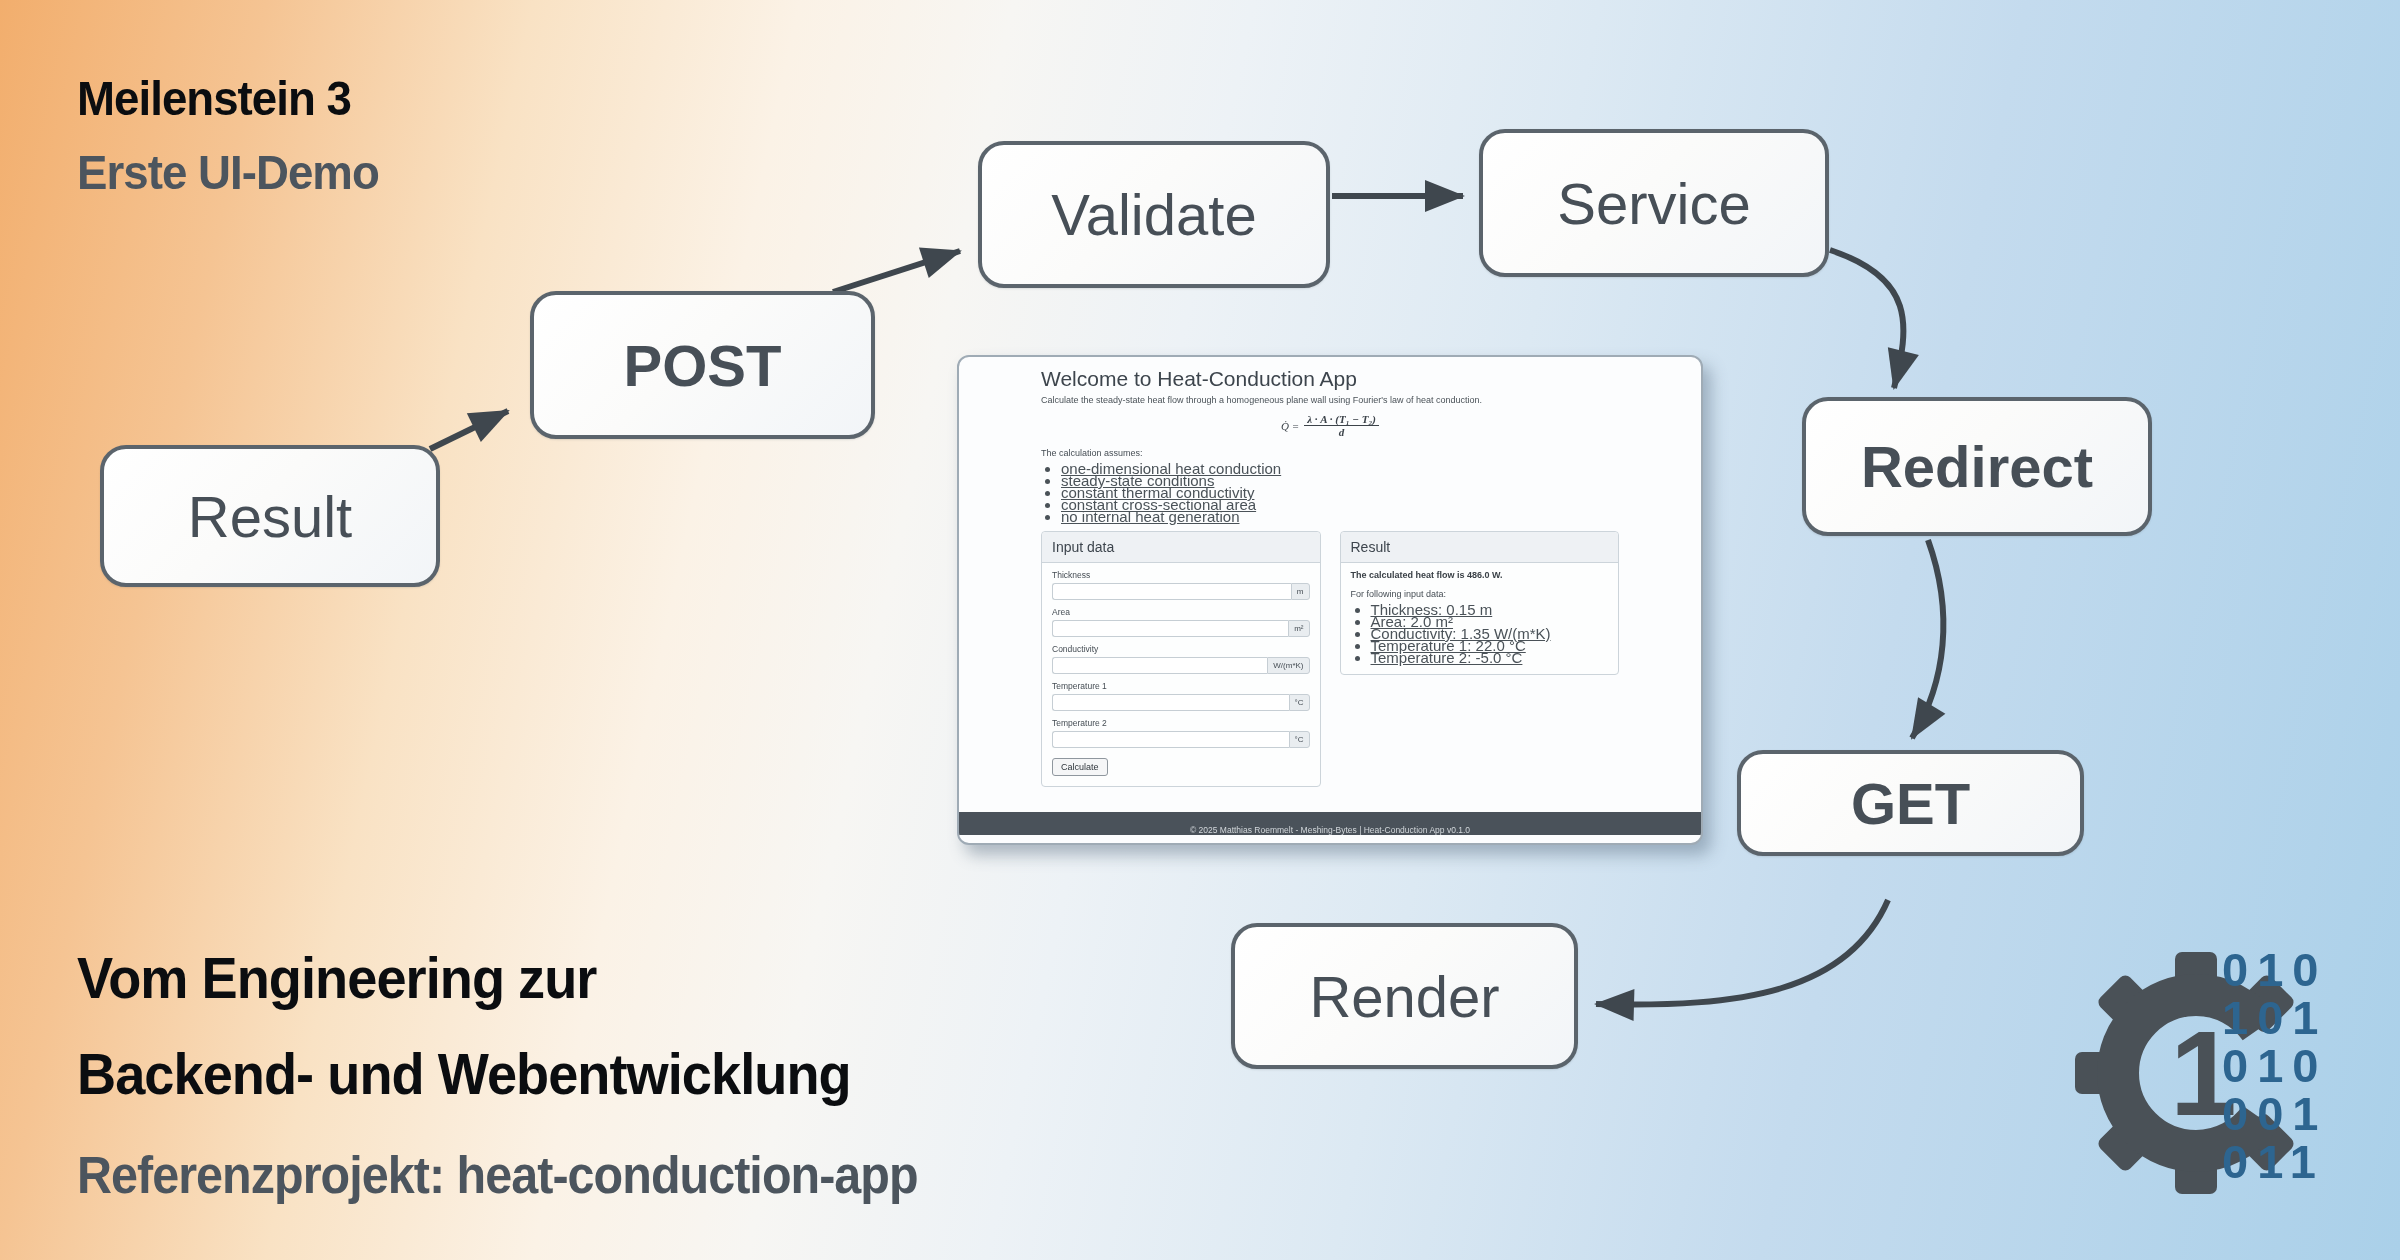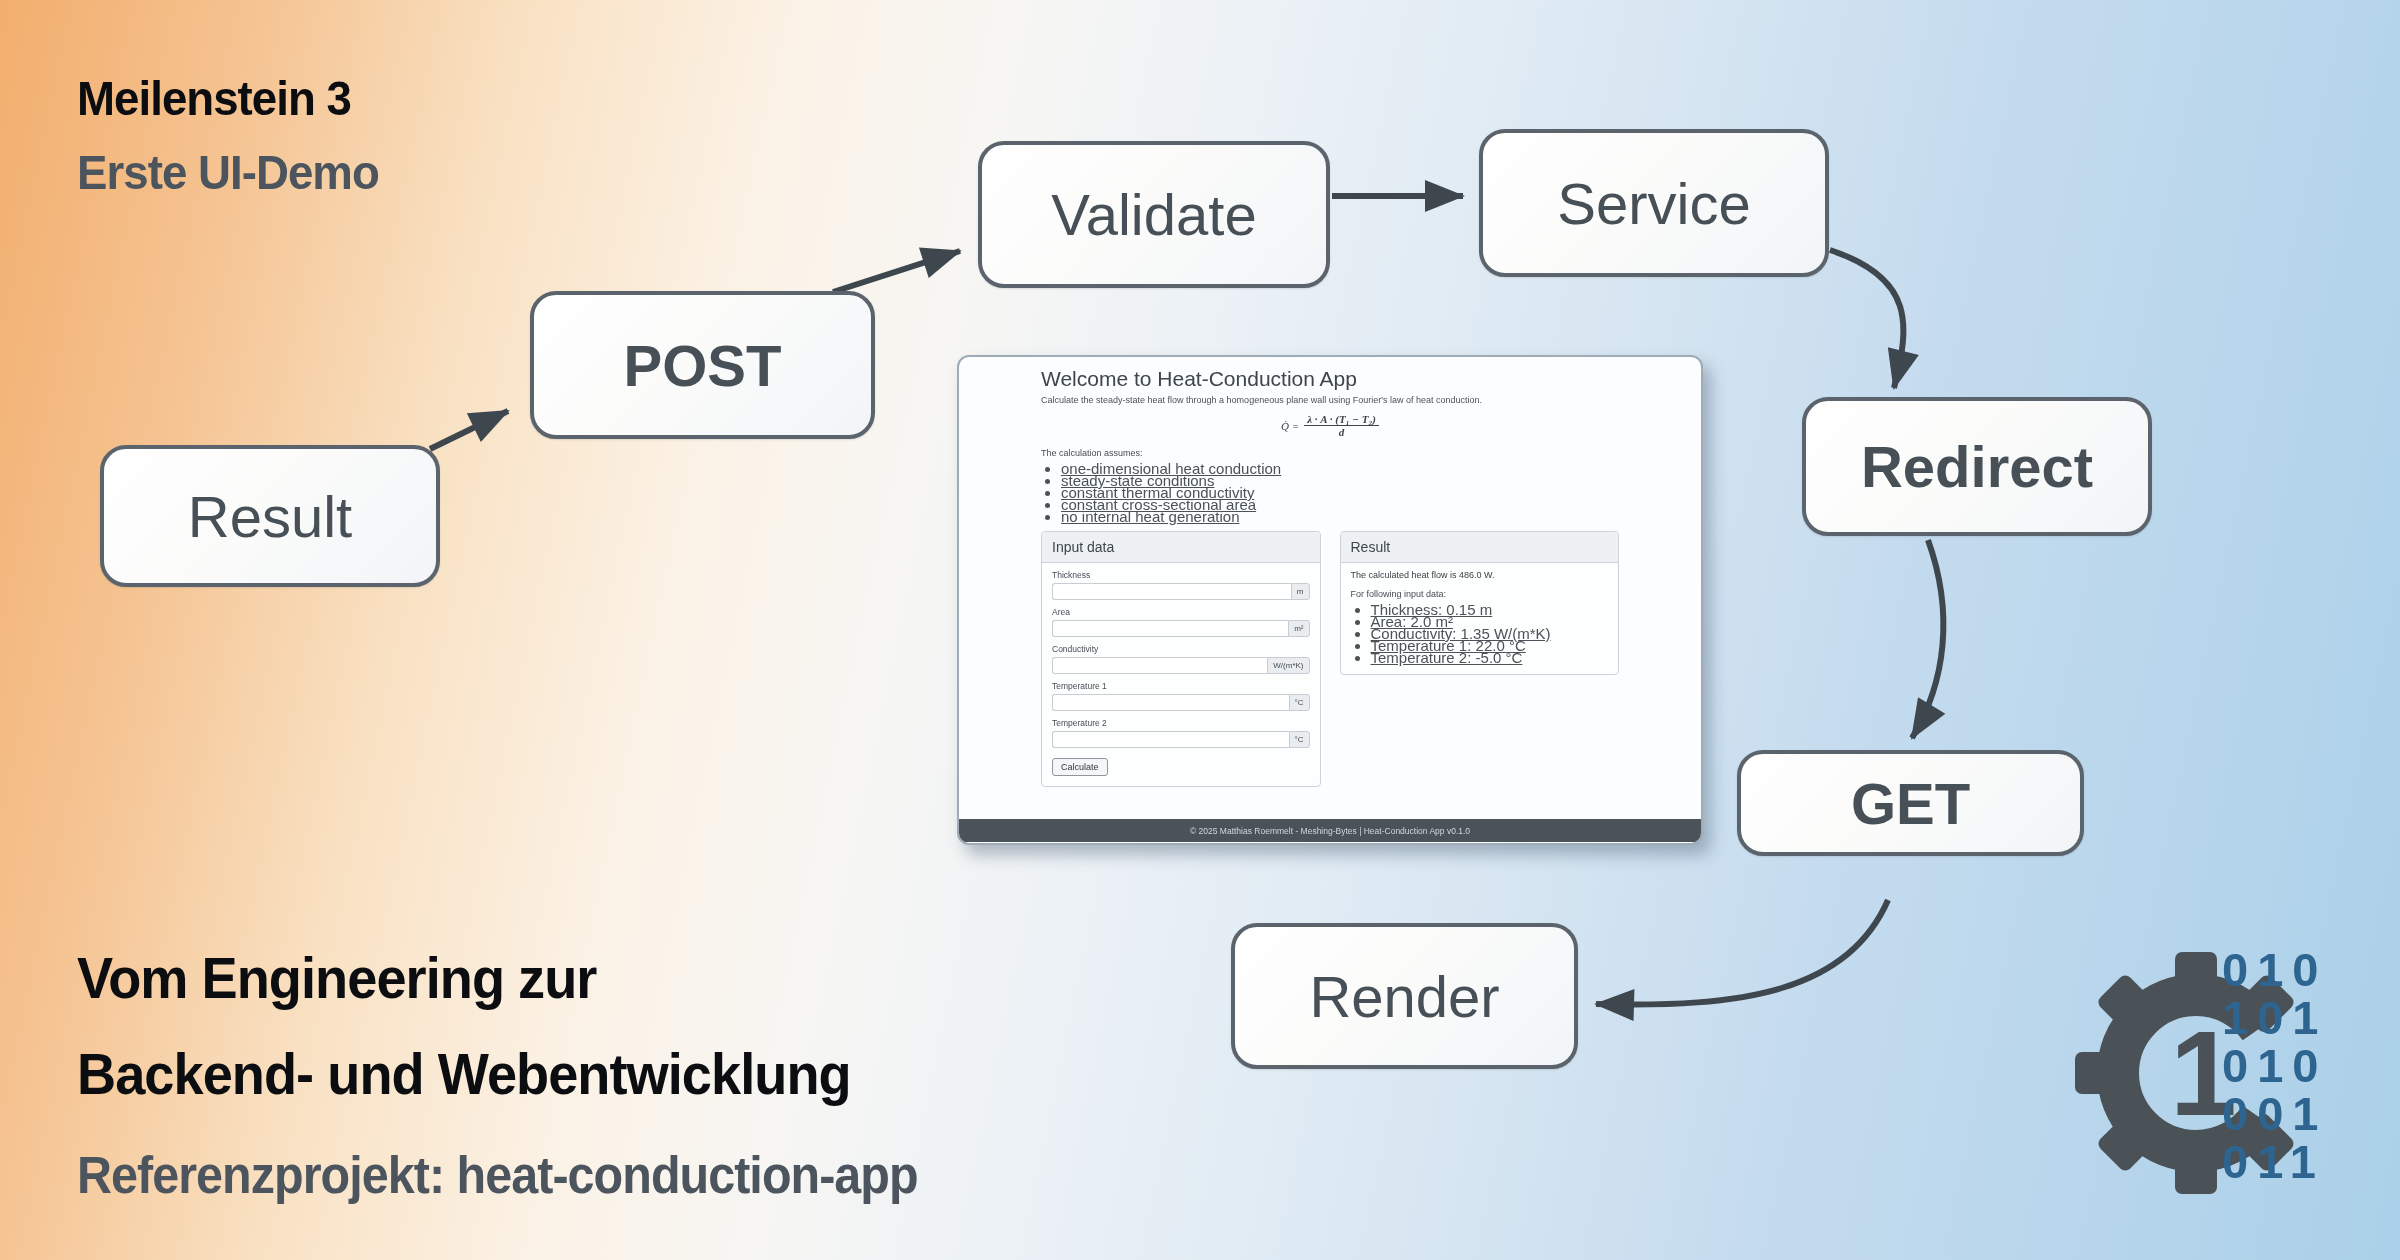--- a/index.html
+++ b/index.html
@@ -70,24 +70,24 @@
                   padding:7px 10px; font-size:14px; color:#3d454d; }
   .panel-body { padding:0 10px 10px 10px; }
   .field-label { margin-top:7px; margin-bottom:3px; font-size:8.5px; color:#454d54; }
   .input-group { display:flex; height:17px; }
   .input-group input { flex:1; min-width:0; border:1px solid #c6ced4; border-right:none;
                        border-radius:3px 0 0 3px; background:#fff; font-size:8px; padding:0 4px; }
   .unit-addon { background:#e9edf0; border:1px solid #c6ced4; border-radius:0 3px 3px 0;
                 font-size:8px; color:#454d54; display:flex; align-items:center; padding:0 5px; }
   #calculate-button { margin-top:10px; font-size:9px; padding:3px 8px; border:1px solid #8f979e;
                       border-radius:3px; background:#f5f6f7; color:#2f363c; cursor:pointer; }
-  #result-headline { margin-top:7px; font-size:9px; font-weight:400; color:#3a4147; }
+  #result-headline { margin-top:7px; font-size:9px; font-weight:700; color:#3a4147; }
   #result-intro { margin-top:9px; font-size:9px; }
-  #app-footer { position:absolute; left:0; right:0; bottom:1px; height:23px; background:#4a525a;
-                color:#d2d7db; font-size:8.5px; display:flex; align-items:center; justify-content:center; }
+  #app-footer { position:absolute; left:0; right:0; bottom:8px; height:23px; background:#4a525a;
+                color:#d2d7db; font-size:8.5px; display:flex; align-items:flex-end; justify-content:center; }
 
   
   #binary-block { left:2222px; top:946px; font-size:47px; line-height:48px; font-weight:700;
                   color:#2d6590; letter-spacing:9px; }
 </style>
 </head>
 <body>
 
 <div class="abs headline" id="title-block">
   <div id="title-line1">Meilenstein 3</div>

